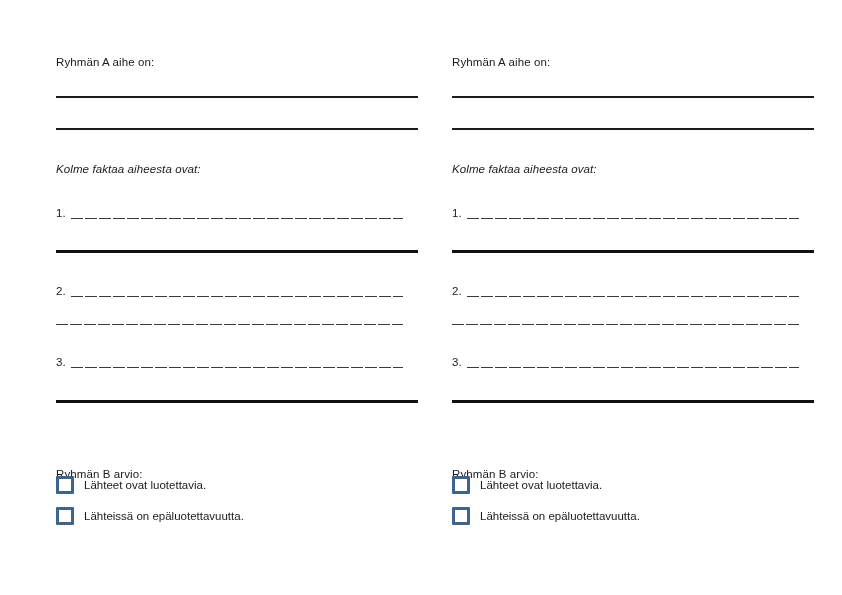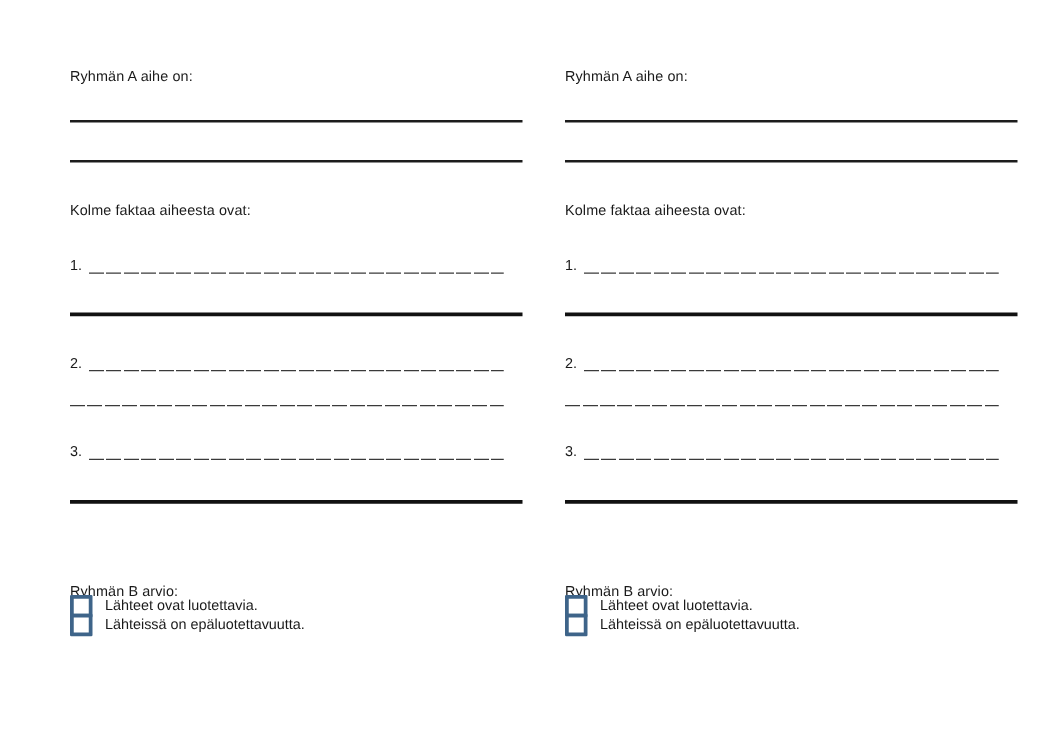--- a/index.html
+++ b/index.html
@@ -26,21 +26,21 @@
   .column.col-b { left: 452px; }
 
   .label {
     position: absolute;
     left: 0;
     font-size: 11.5px;
     letter-spacing: 0.1px;
     white-space: nowrap;
   }
   .topic-label  { top: 56px; }
-  .facts-label  { top: 163px; }
+  .facts-label  { top: 163px; font-style: italic; }
   .review-label { top: 468px; }
 
   .rule {
     position: absolute;
     left: 0;
     width: 362px;
     background: #1c1c1c;
   }
   .rule.thin  { height: 2px; }
   .rule.thick { height: 3px; background: #111111; }
@@ -90,21 +90,21 @@
     );
   }
 
   .option-row {
     position: absolute;
     left: 0;
     display: flex;
     align-items: center;
   }
   .option-1 { top: 476px; align-items: center; }
-  .option-2 { top: 491px; }
+  .option-2 { top: 507px; }
 
   .checkbox {
     width: 12px;
     height: 12px;
     border: 3px solid #3e6489;
     border-radius: 1px;
     background: #ffffff;
     flex: 0 0 auto;
     cursor: pointer;
   }

